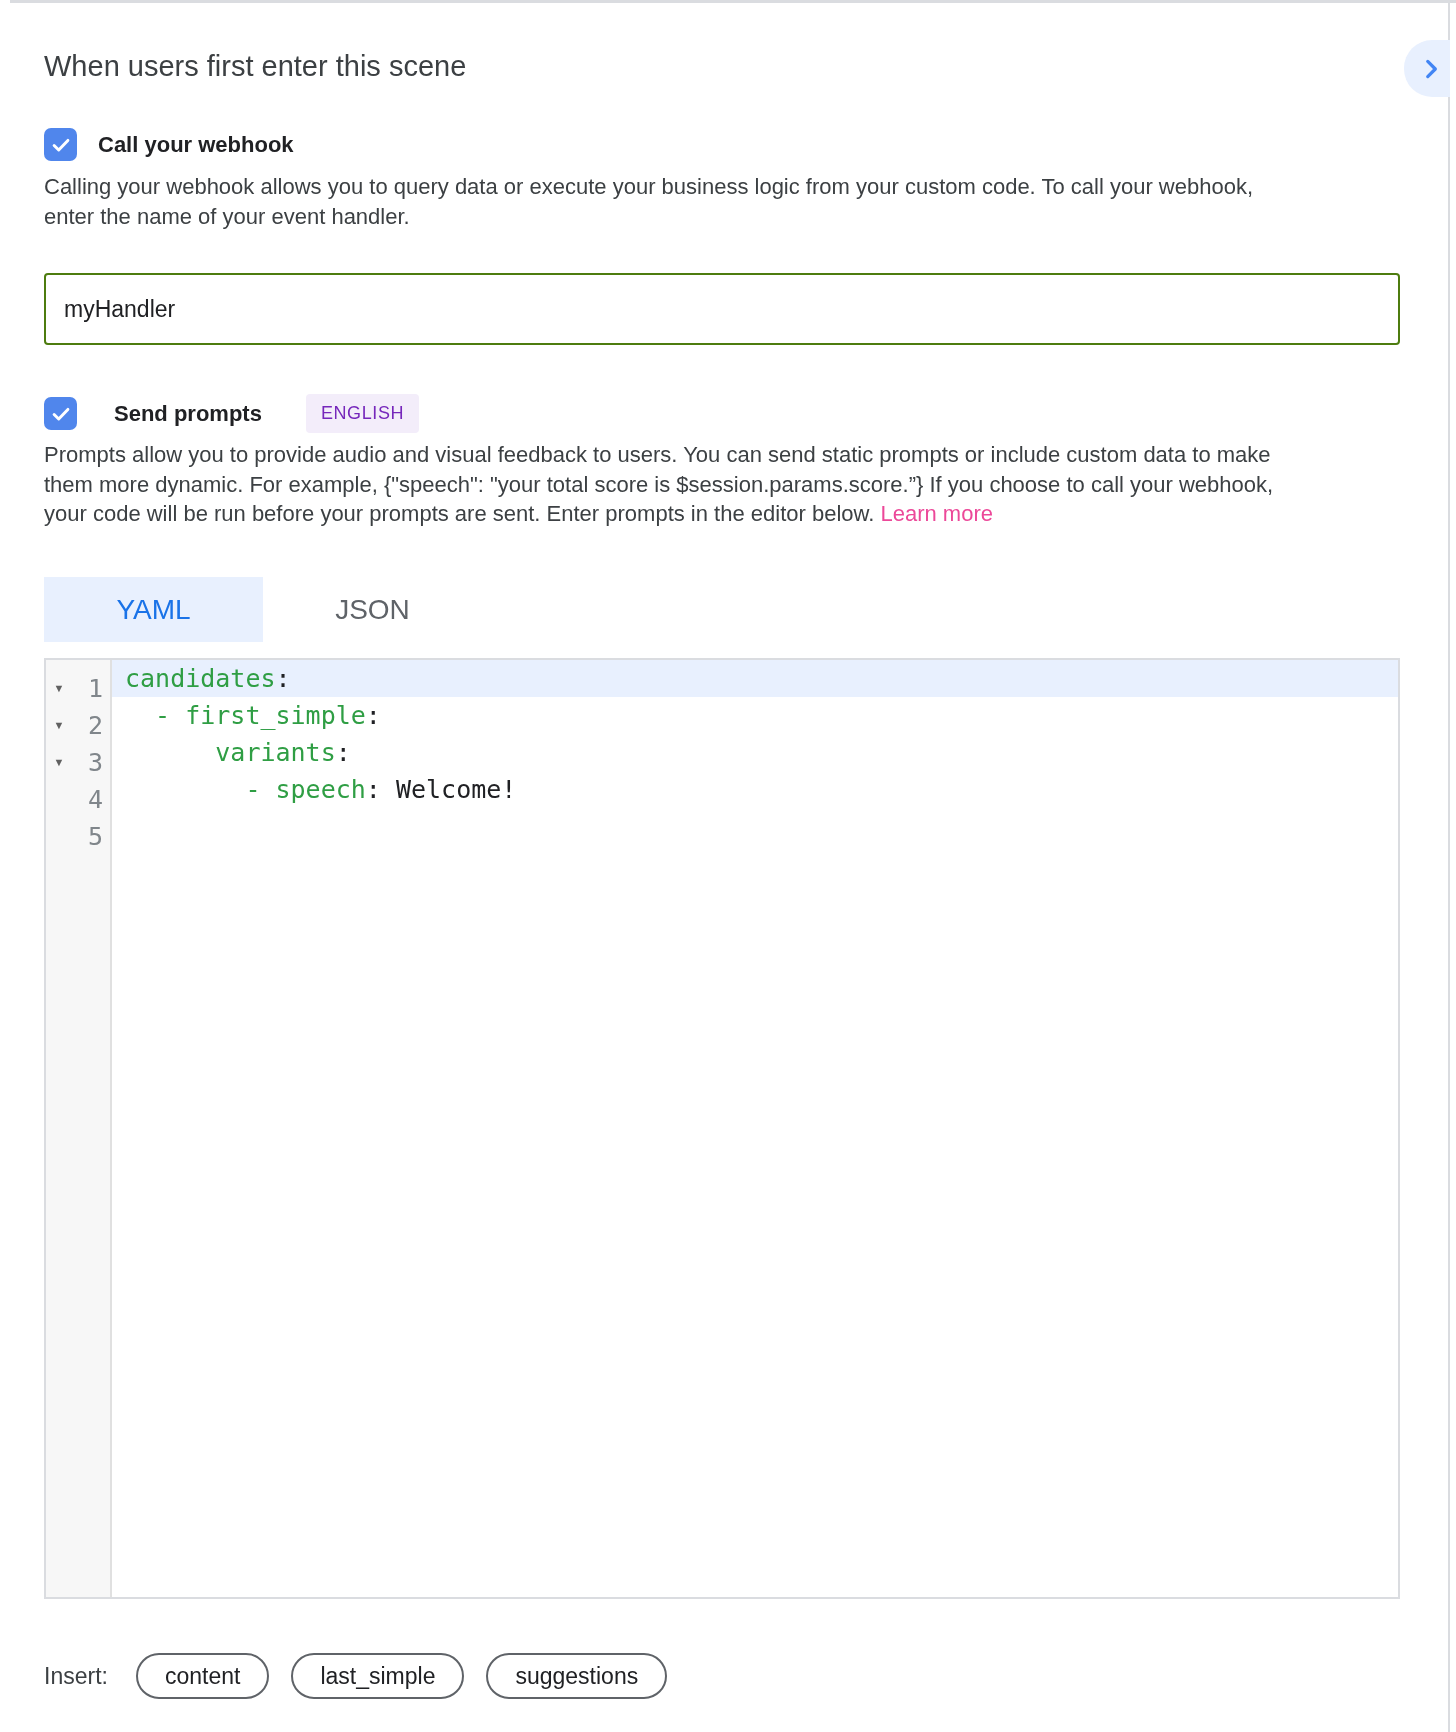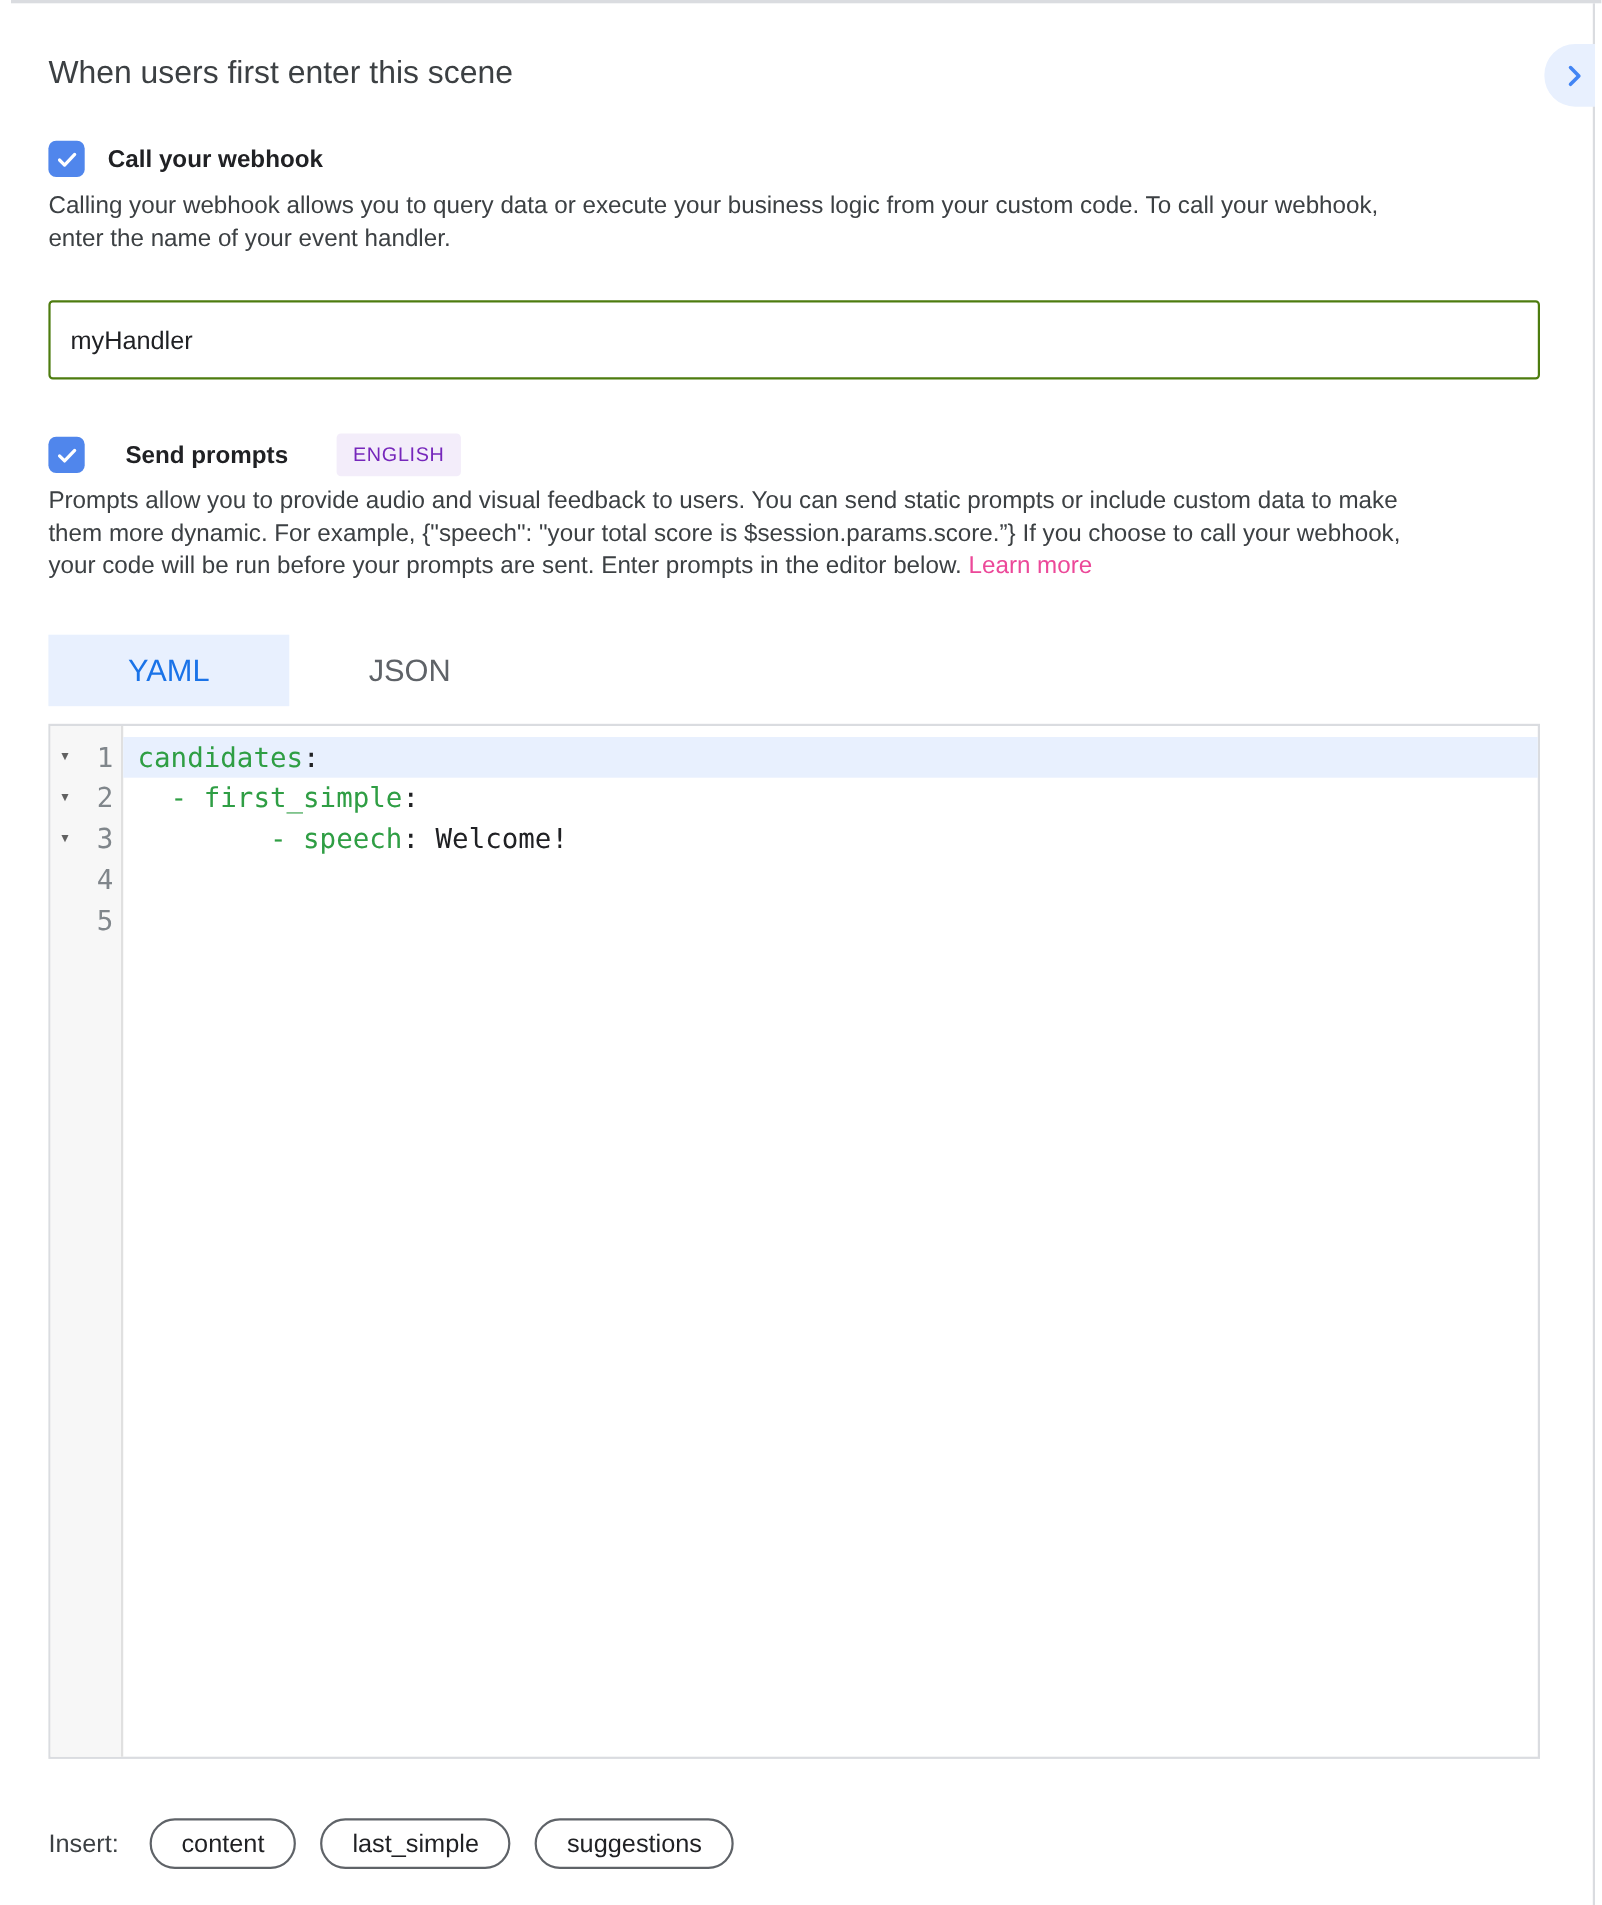--- a/index.html
+++ b/index.html
@@ -59,21 +59,21 @@
   }
   .gutter {
     width: 66px; flex: none; background: #f7f7f7; border-right: 2px solid #e0e0e0;
     display: flex; padding-top: 10px;
   }
   .fold-col { width: 26px; flex: none; }
   .num-col { flex: 1; text-align: right; padding-right: 7px; }
   .fold-cell, .num-cell, .code-line { height: 37px; line-height: 37px; }
   .fold-cell { font-size: 11px; color: #616161; text-align: center; cursor: pointer; }
   .num-cell { font-family: "DejaVu Sans Mono", monospace; font-size: 25px; color: #80868b; }
-  .code-area { flex: 1; padding-top: 10px; font-family: "DejaVu Sans Mono", monospace; font-size: 25px; cursor: text; }
+  .code-area { flex: 1; font-family: "DejaVu Sans Mono", monospace; font-size: 25px; cursor: text; }
   .code-line { white-space: pre; padding-left: 13px; }
   .code-line.active { background: #e8f0fe; }
   .tok-key { color: #2f9e44; }
   .tok-plain { color: #202124; }
 
   .insert-row { position: absolute; top: 1653px; left: 0; display: flex; align-items: center; }
   .insert-label { font-size: 23px; color: #3c4043; margin-right: 28px; }
   .chip {
     height: 46px; border: 2px solid #5f6368; border-radius: 24px;
     display: flex; align-items: center; justify-content: center;
@@ -147,20 +147,21 @@
           <div class="num-cell">1</div>
           <div class="num-cell">2</div>
           <div class="num-cell">3</div>
           <div class="num-cell">4</div>
           <div class="num-cell">5</div>
         </div>
     </div>
     <div class="code-area">
         <div class="code-line active"><span class="tok-key">candidates</span><span class="tok-plain">:</span></div>
         <div class="code-line"><span class="tok-key">  - first_simple</span><span class="tok-plain">:</span></div>
+        <div class="code-line"><span class="tok-key">      variants</span><span class="tok-plain">:</span></div>
         <div class="code-line"><span class="tok-key">        - speech</span><span class="tok-plain">: Welcome!</span></div>
         <div class="code-line"><span class="tok-key"></span><span class="tok-plain"></span></div>
       </div>
   </div>
 
   <div class="insert-row">
     <div class="insert-label">Insert:</div>
     <div style="display:flex">
         <div class="chip">content</div>
         <div class="chip">last_simple</div>

